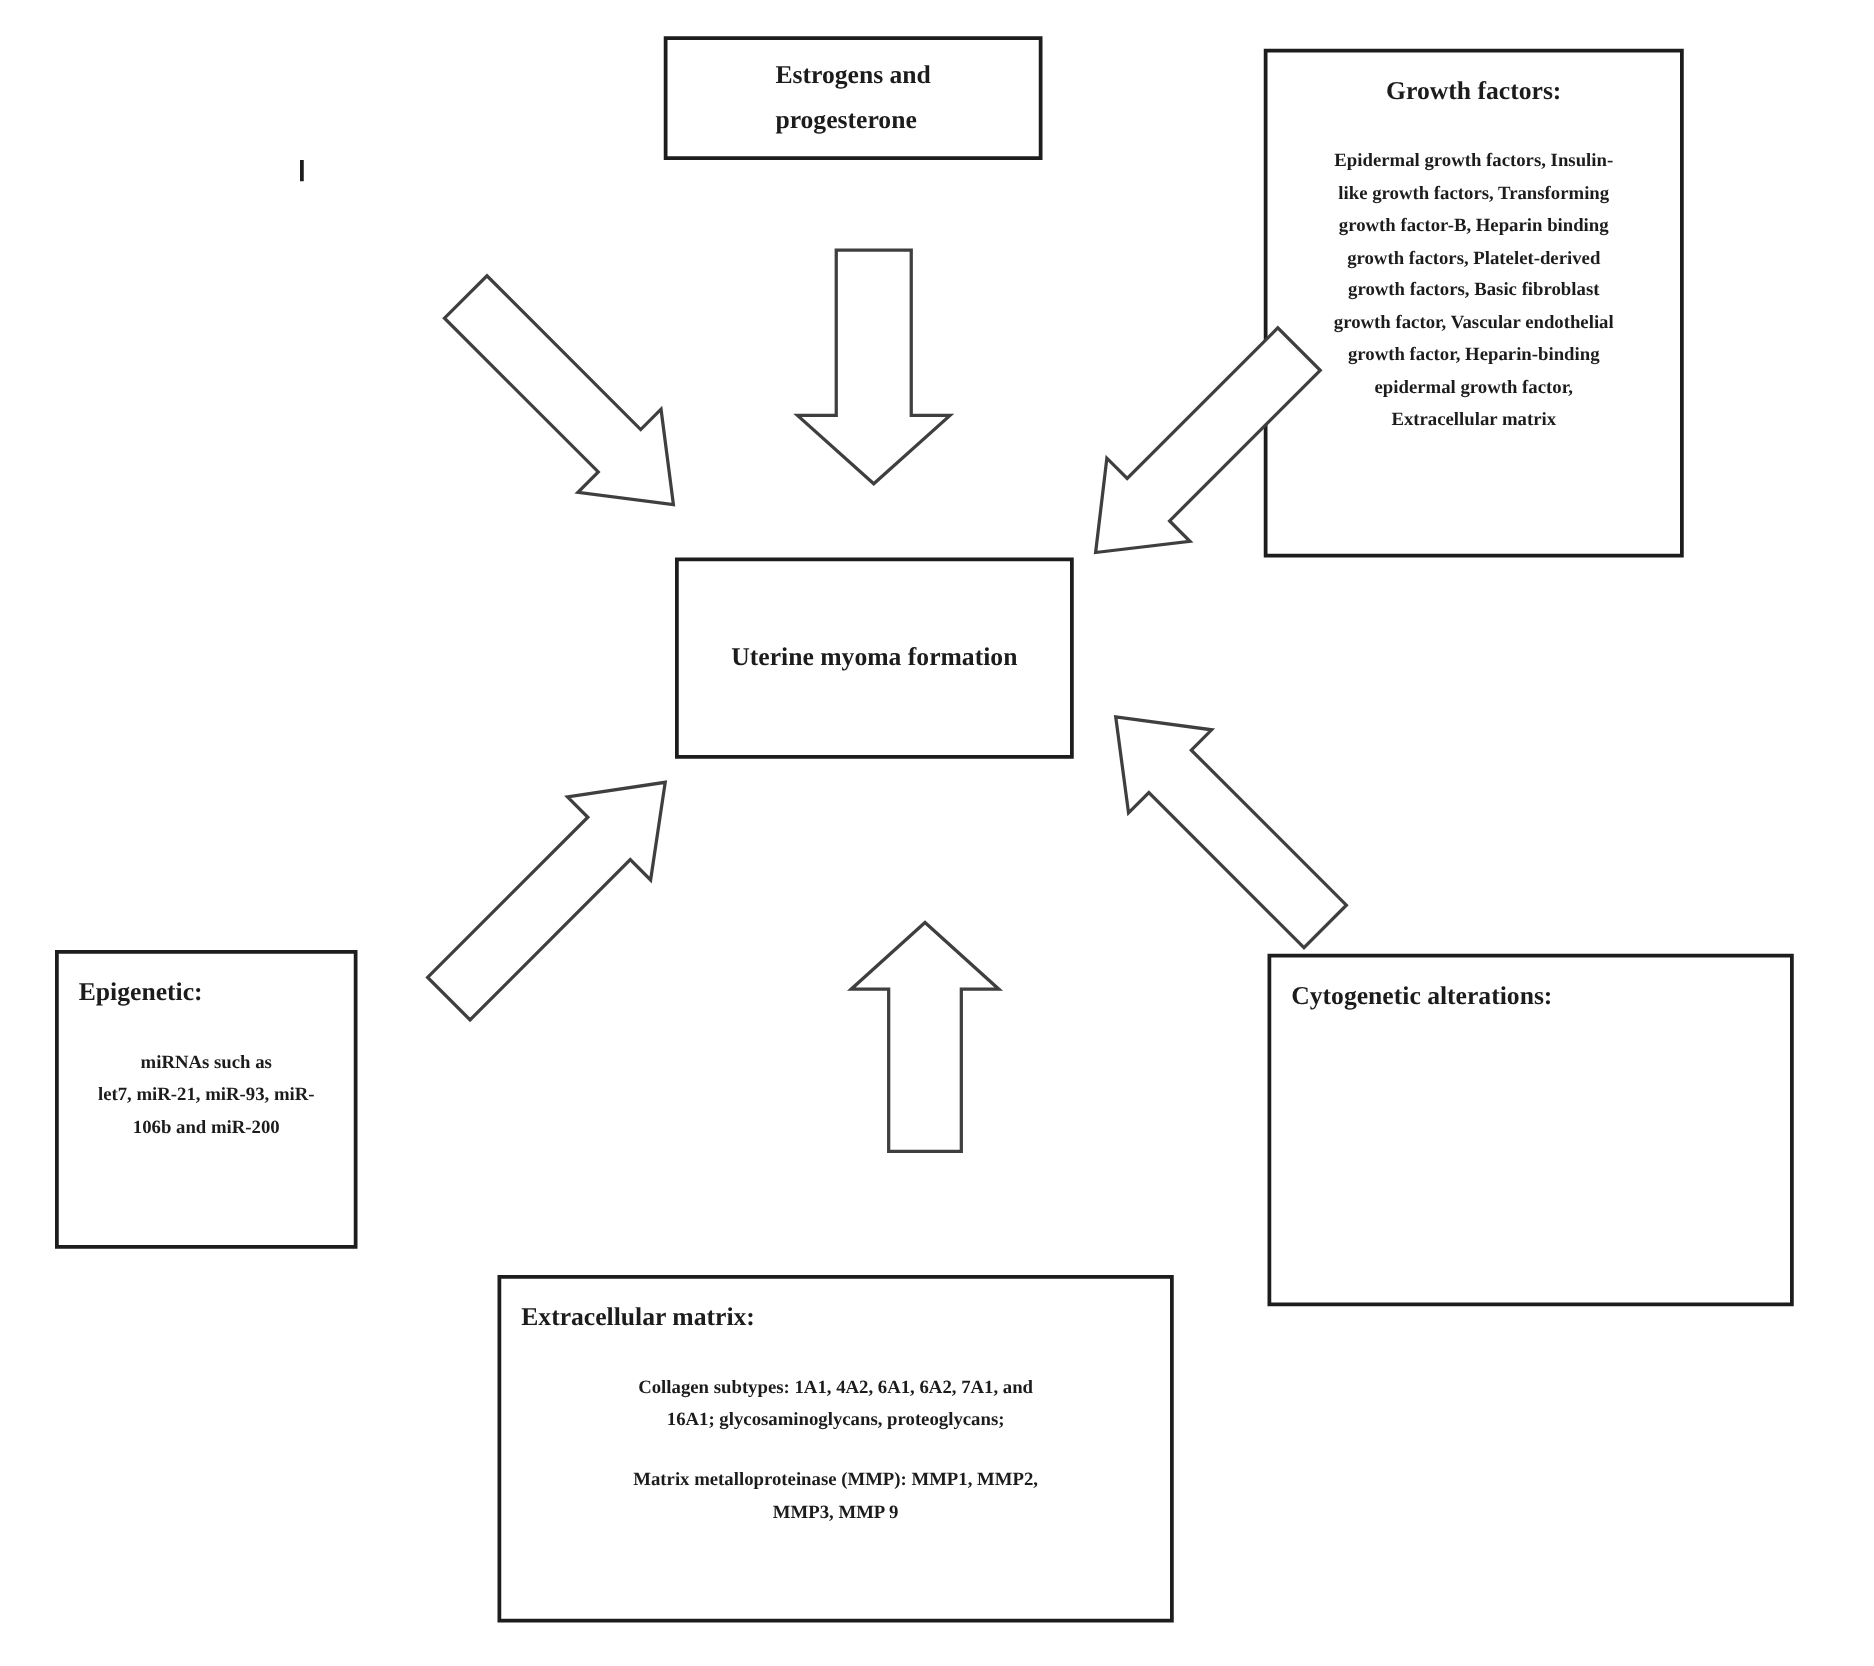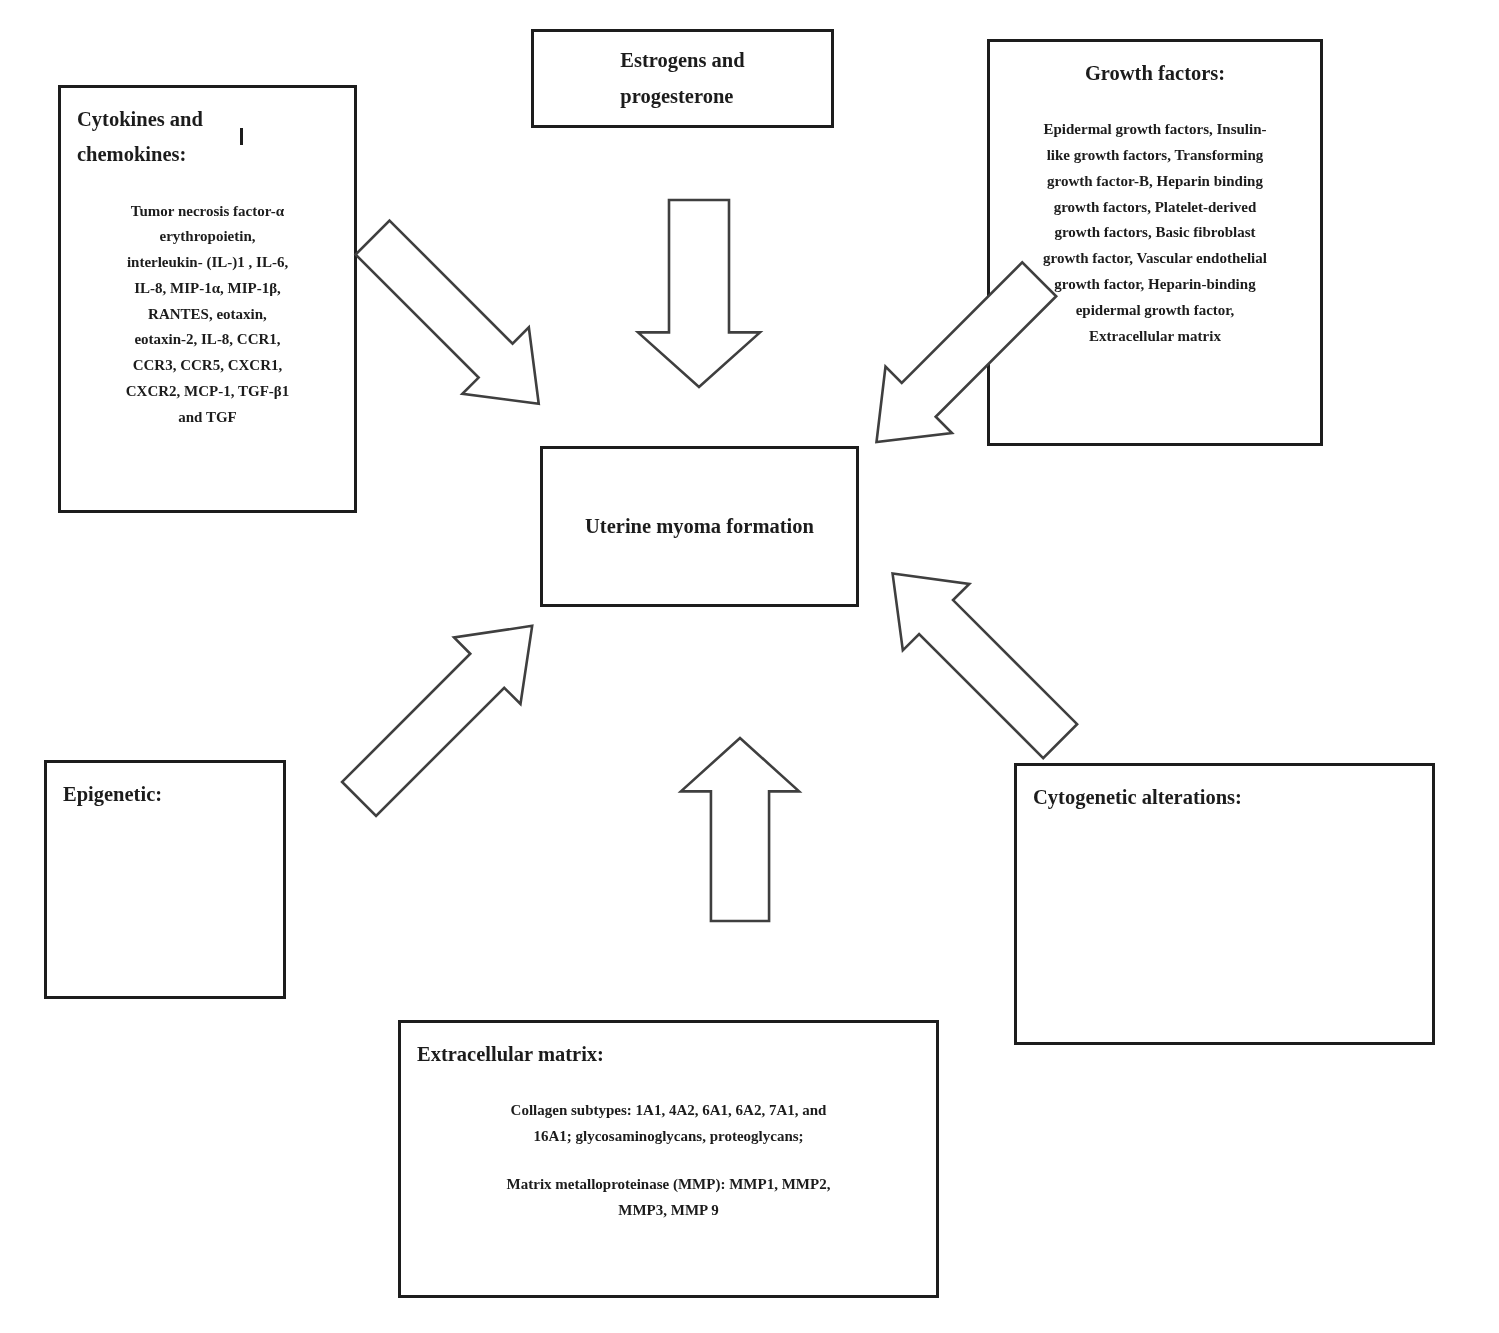--- a/index.html
+++ b/index.html
@@ -63,59 +63,49 @@
     width: 3px;
     height: 17px;
     background: #1d1d1d;
   }
 </style>
 </head>
 <body>
 
 <div class="canvas">
 
-  <div class="box" style="left:58px; top:85px; width:299px; height:428px;">
-    <div class="box-title">Cytokines and
-chemokines:</div>
-    <div class="box-body">Tumor necrosis factor-α
-erythropoietin,
-interleukin- (IL-)1 , IL-6,
-IL-8, MIP-1α, MIP-1β,
-RANTES, eotaxin,
-eotaxin-2, IL-8, CCR1,
-CCR3, CCR5, CXCR1,
-CXCR2, MCP-1, TGF-β1
-and TGF</div>
-  </div>
   <div class="cursor-artifact" style="left:240px; top:128px;"></div>
 
   <div class="box centered-flex" style="left:531px; top:29px; width:303px; height:99px;">
     <div class="box-title text-center">Estrogens and
 progesterone</div>
   </div>
 
-  <div class="box" style="left:987px; top:39px; width:336px; height:407px; text-align:center;">
+  <div class="box" style="left:1011px; top:39px; width:336px; height:407px; text-align:center;">
     <div class="box-title">Growth factors:</div>
     <div class="box-body">Epidermal growth factors, Insulin-
 like growth factors, Transforming
 growth factor-B, Heparin binding
 growth factors, Platelet-derived
 growth factors, Basic fibroblast
 growth factor, Vascular endothelial
 growth factor, Heparin-binding
 epidermal growth factor,
 Extracellular matrix</div>
   </div>
 
   <div class="box centered-flex" style="left:540px; top:446px; width:319px; height:161px;">
     <div class="box-title">Uterine myoma formation</div>
   </div>
 
   <div class="box" style="left:44px; top:760px; width:242px; height:239px;">
     <div class="box-title">Epigenetic:</div>
+    <div class="box-body">miRNAs such as
+let7, miR-21, miR-93, miR-
+106b and miR-200</div>
   </div>
 
   <div class="box" style="left:970px; top:763px; width:421px; height:282px;margin-left:44px;">
     <div class="box-title">Cytogenetic alterations:</div>
   </div>
 
   <div class="box" style="left:398px; top:1020px; width:541px; height:278px;">
     <div class="box-title">Extracellular matrix:</div>
     <div class="box-body">Collagen subtypes: 1A1, 4A2, 6A1, 6A2, 7A1, and
 16A1; glycosaminoglycans, proteoglycans;</div>

